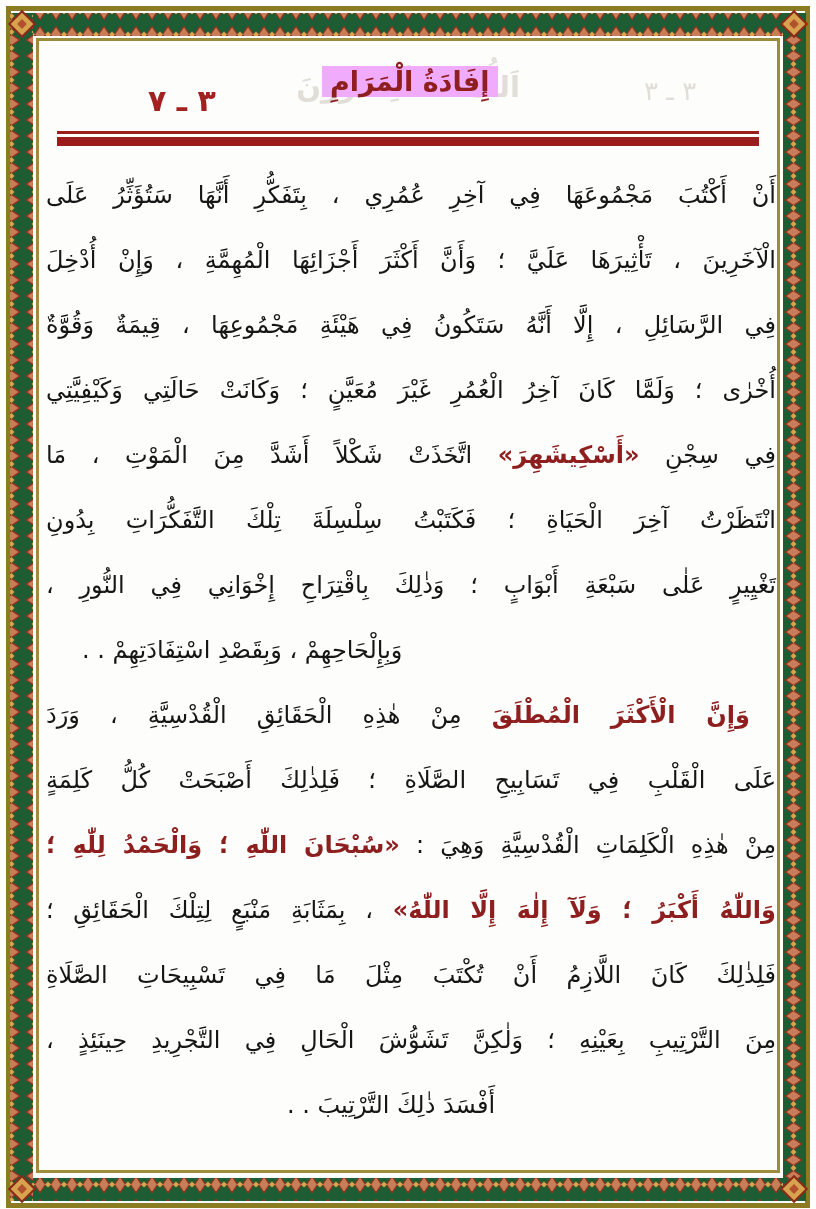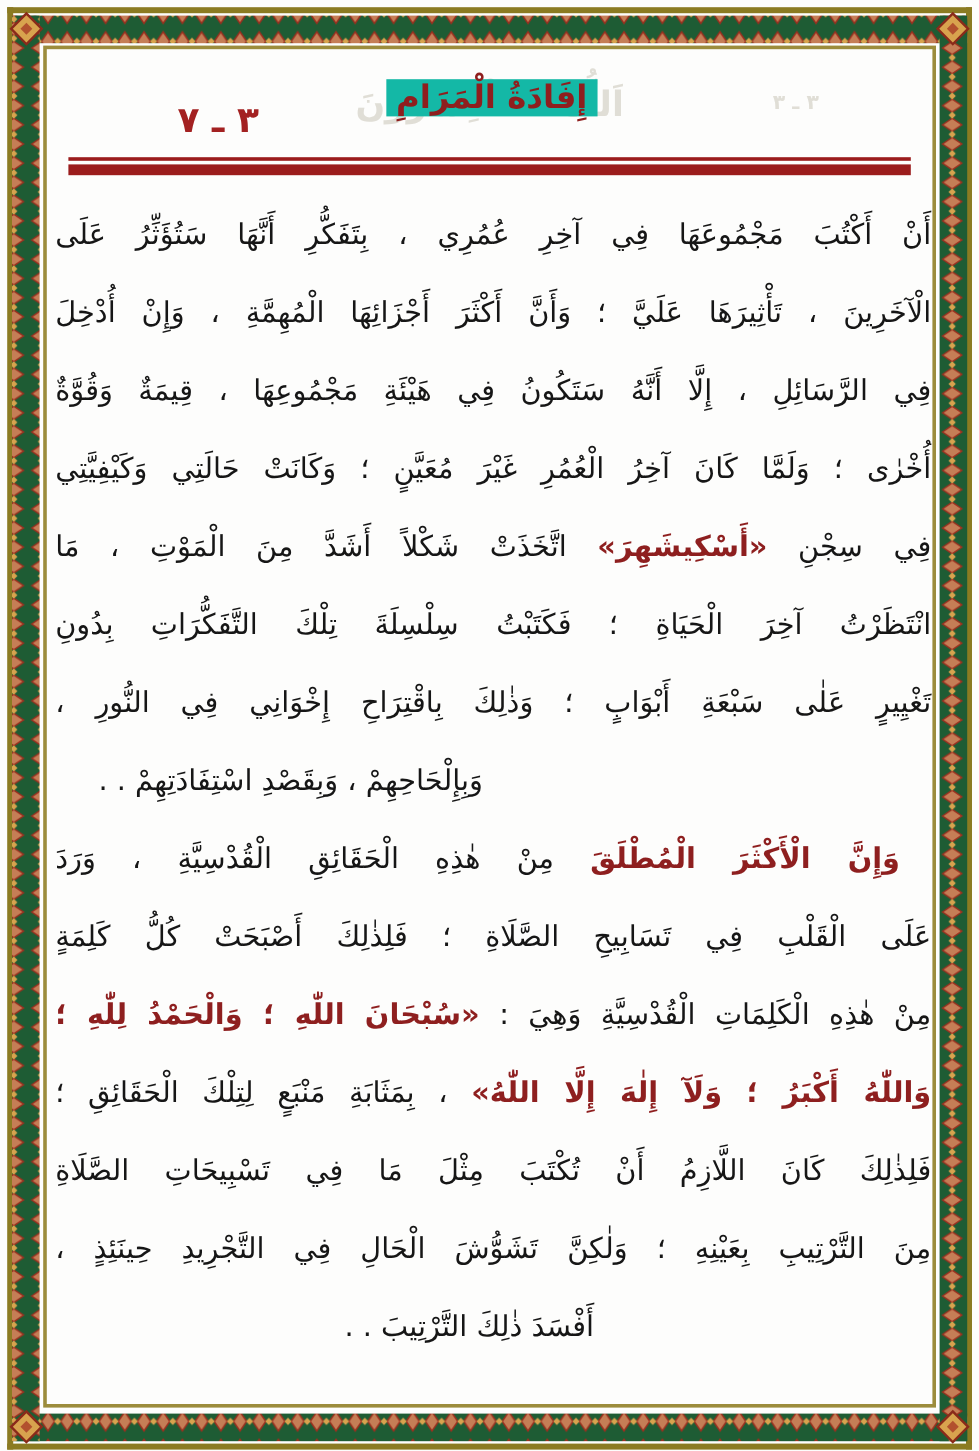--- a/index.html
+++ b/index.html
@@ -15,32 +15,32 @@
   .content{position:absolute;inset:0;z-index:1;}
 
   
   .page-number{
     position:absolute;top:83px;left:148px;
     font-size:30px;font-weight:bold;color:#a32121;
     direction:rtl;white-space:nowrap;
   }
   .ghost-number{
     position:absolute;top:76px;left:644px;
-    font-size:17px;font-weight:bold;color:#e0ded6;
+    font-size:26px;font-weight:normal;color:#e0ded6;
     direction:rtl;white-space:nowrap;
   }
   .ghost-title{
     position:absolute;top:70px;left:50%;transform:translateX(-50%);
     font-size:29px;font-weight:bold;color:#e0ded6;
     white-space:nowrap;
   }
   .page-title{
     position:absolute;top:66px;left:50%;transform:translateX(-49%);
     font-size:27px;font-weight:bold;color:#8f1e1e;
-    white-space:nowrap;background:#14b8a6;padding:0 8px;
+    white-space:nowrap;background:#f0abfc;padding:0 8px;
   }
   .header-rule{position:absolute;top:131px;left:57px;width:702px;}
   .rule-thin{height:3px;background:#9b1c1c;}
   .rule-gap{height:3px;}
   .rule-thick{height:9px;background:#9b1c1c;}
 
   
   .body-text{
     position:absolute;top:163px;left:46px;width:730px;
     direction:rtl;

